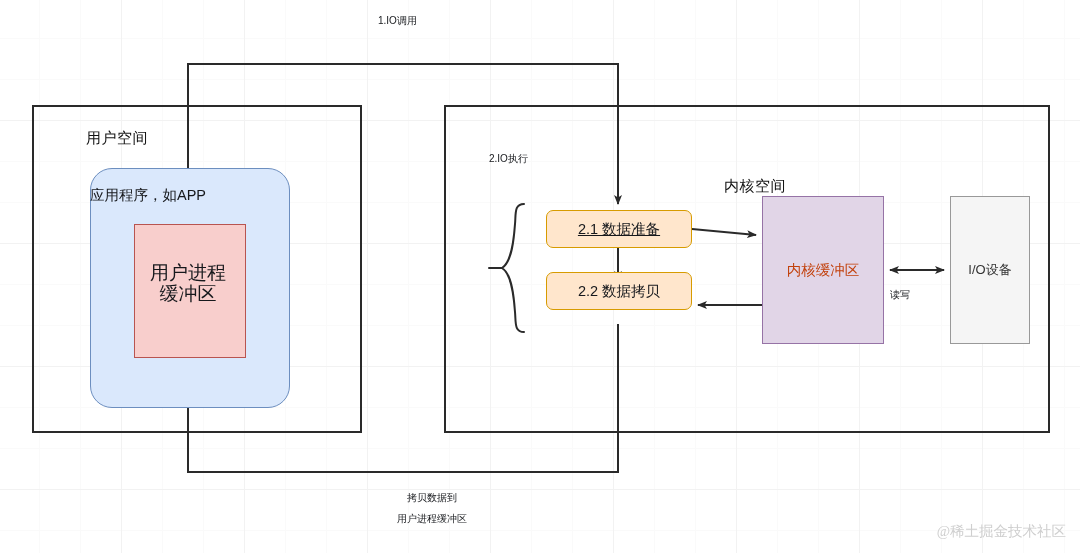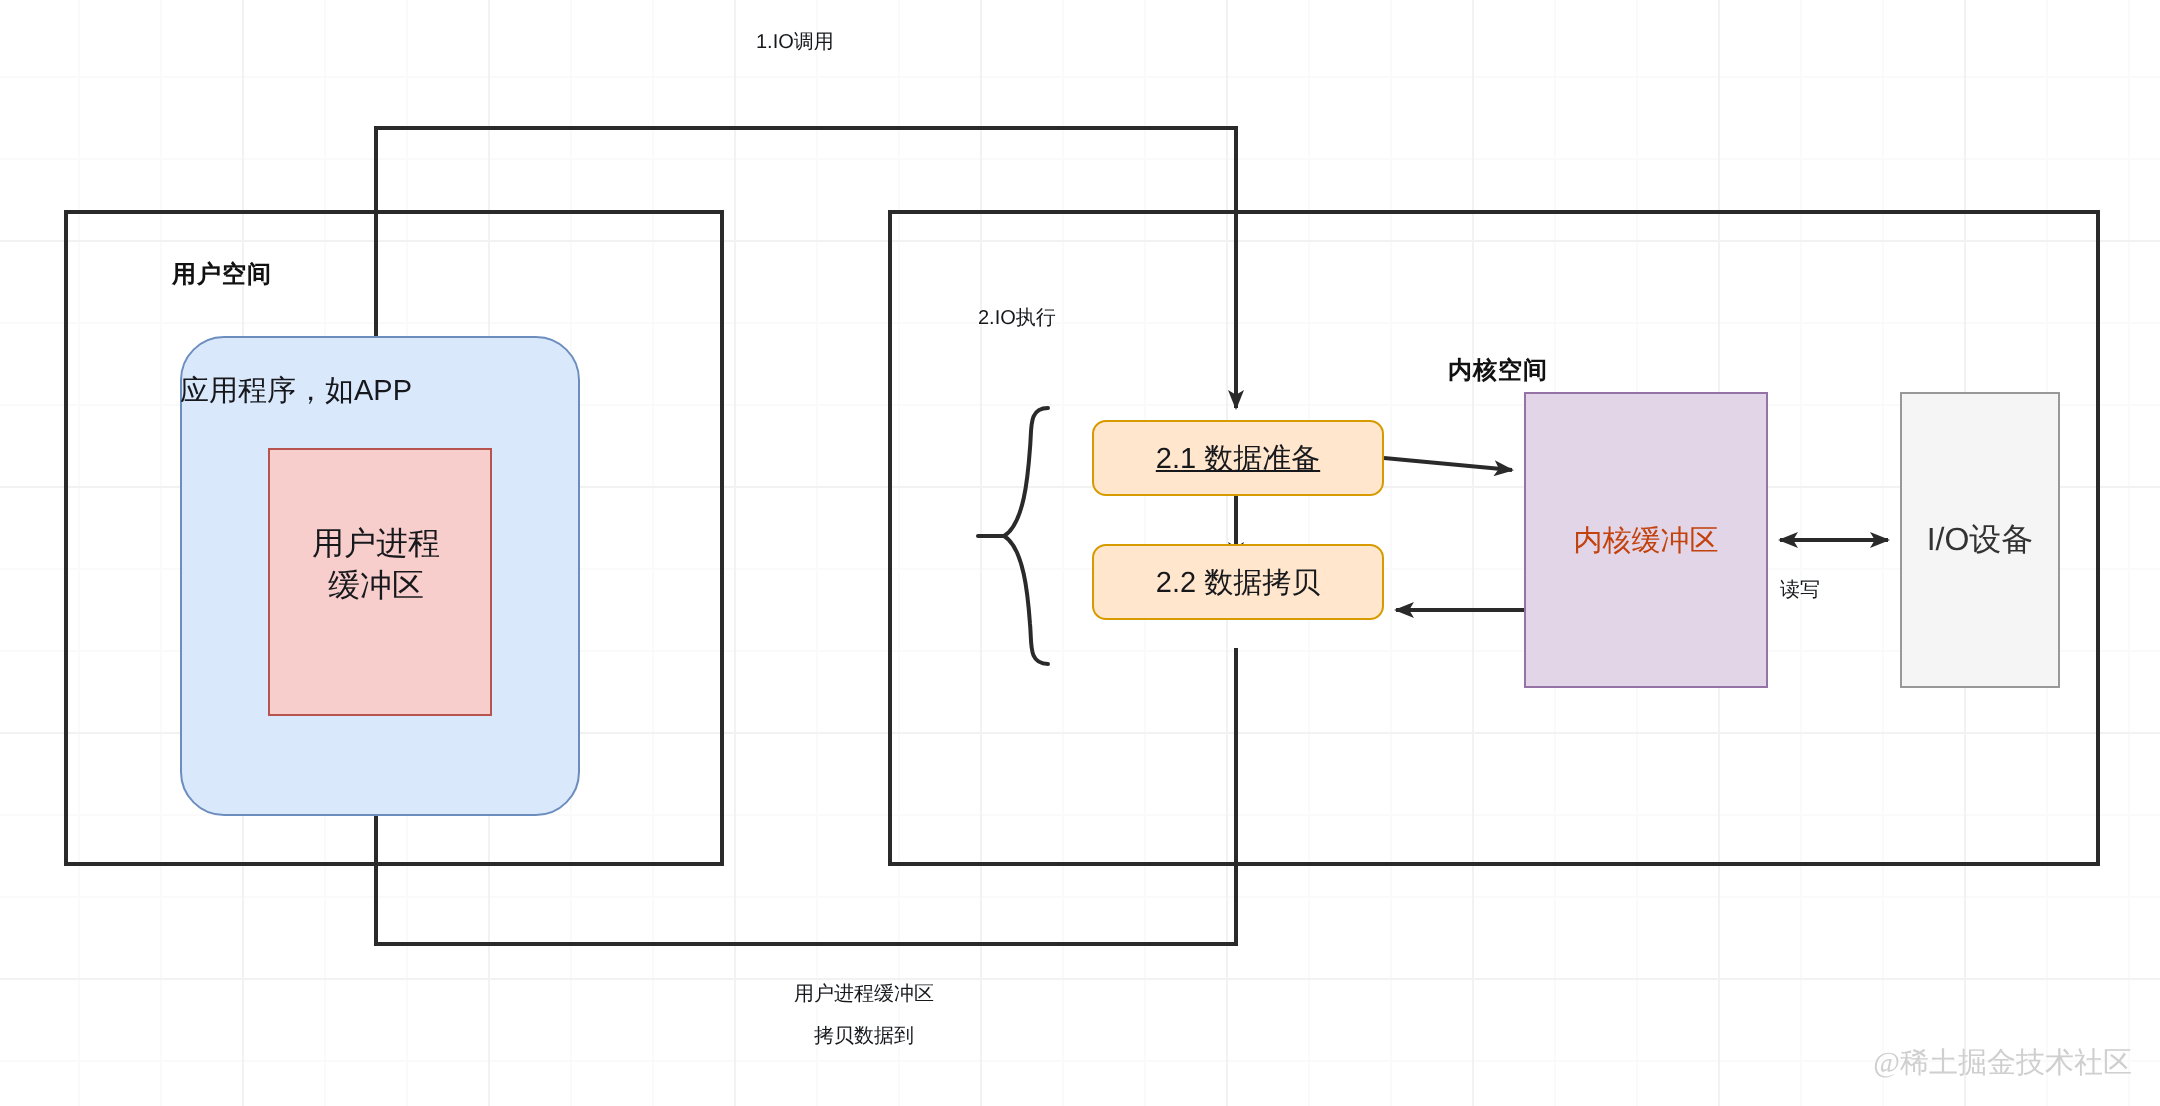--- a/index.html
+++ b/index.html
@@ -44,22 +44,22 @@
     position: absolute;
     border: 2px solid #2a2a2a;
     background: transparent;
     box-sizing: border-box;
   }
   #user-space-box { left: 32px;  top: 105px; width: 330px; height: 328px; }
   #kernel-space-box { left: 444px; top: 105px; width: 606px; height: 328px; }
 
   .space-title {
     position: absolute;
-    font-weight: bold;
-    font-size: 12px;
+    font-weight: normal;
+    font-size: 15px;
     color: #111111;
     letter-spacing: 0.5px;
     white-space: nowrap;
   }
   #user-space-title   { left: 86px;  top: 129px; }
   #kernel-space-title { left: 724px; top: 129px; margin-top: 48px; }
 
   
   #app-box {
     position: absolute;
@@ -93,21 +93,21 @@
     background: #f8cecc;
     border: 1.3px solid #b85450;
     box-sizing: border-box;
   }
   #user-buffer-label {
     position: absolute;
     left: 134px;
     top: 262px;
     width: 108px;
     text-align: center;
-    font-size: 16px;
+    font-size: 19px;
     line-height: 21px;
     color: #16181c;
   }
 
   
   .step-box {
     position: absolute;
     background: #ffe6cc;
     border: 1.6px solid #d79b00;
     border-radius: 7px;
@@ -146,21 +146,21 @@
     left: 950px;
     top: 196px;
     width: 80px;
     height: 148px;
     background: #f5f5f5;
     border: 1.4px solid #999999;
     box-sizing: border-box;
     display: flex;
     align-items: center;
     justify-content: center;
-    font-size: 16px;
+    font-size: 13px;
     color: #333333;
     white-space: nowrap;
   }
 
   
   .free-label {
     position: absolute;
     font-size: 10px;
     color: #16181c;
     white-space: nowrap;
@@ -260,19 +260,19 @@
 
   <div id="kernel-buffer-box">内核缓冲区</div>
 
   <div id="io-device-box">I/O设备</div>
 
   <div class="free-label" id="read-write-label">读写</div>
 
   <div class="free-label" id="io-call-label">1.IO调用</div>
 
   <div class="free-label" id="copy-back-label">
+    <div>拷贝数据到</div>
     <div>用户进程缓冲区</div>
-    <div>拷贝数据到</div>
   </div>
 
   <div id="watermark">@稀土掘金技术社区</div>
 
 </div>
 
 </body></html>

